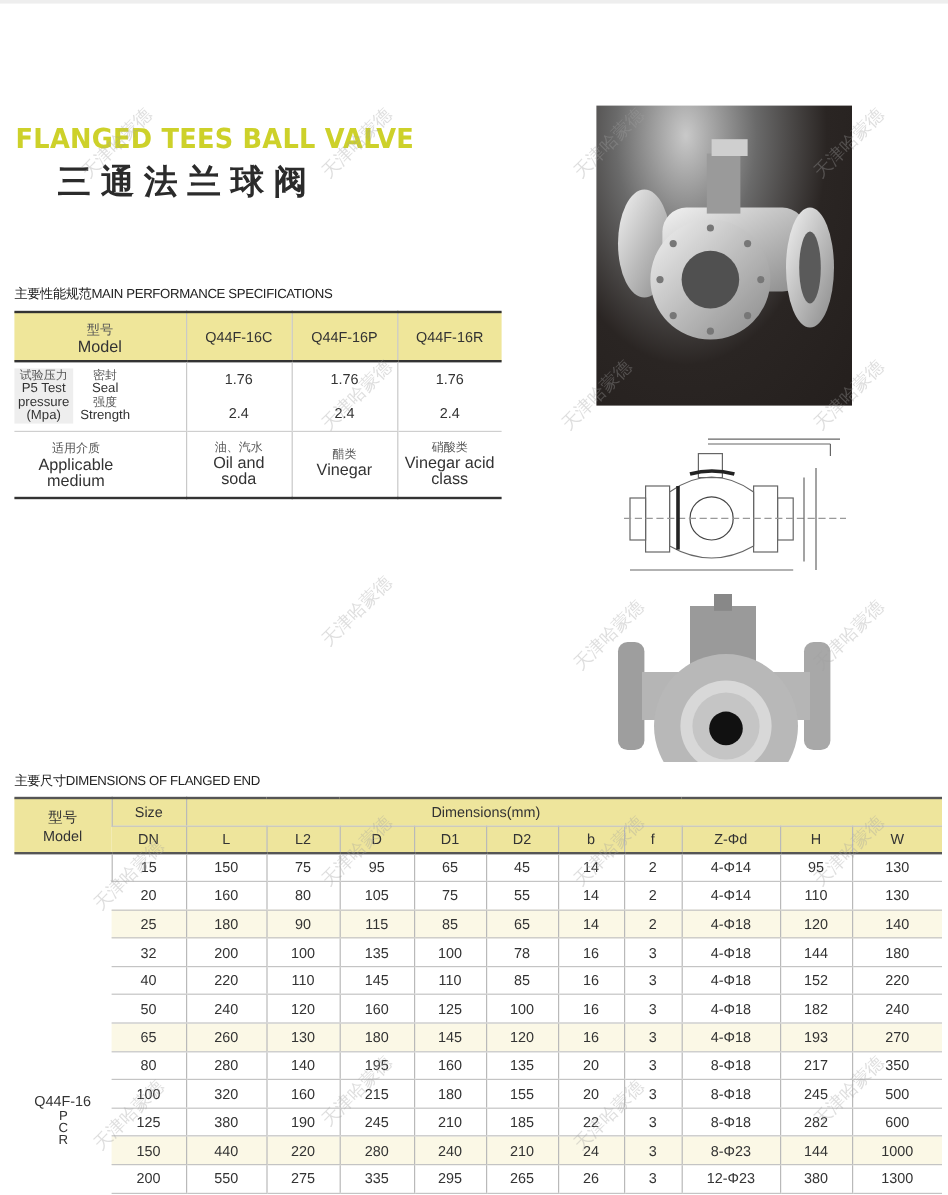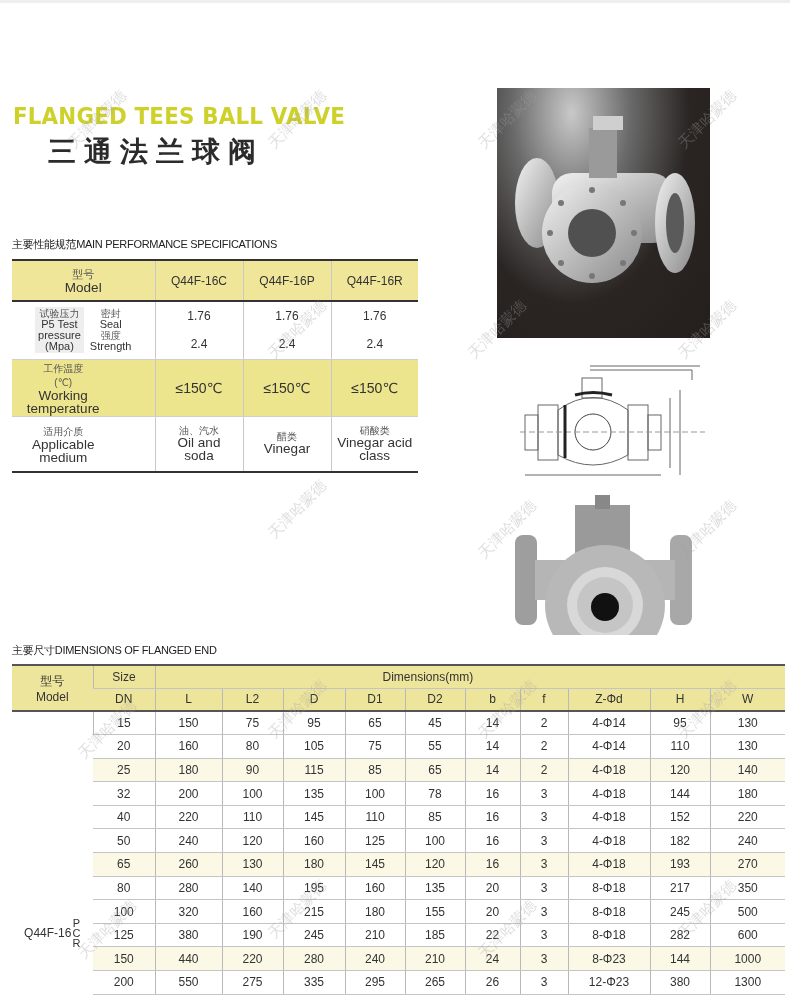--- a/index.html
+++ b/index.html
@@ -19,38 +19,38 @@
   .spec tr td:first-child { border-left: none; }
   .spec tr.head td { background: #efe69a; height: 41px; border-bottom: 2px solid #333; }
   .spec tr.hl td { background: #ede48e; }
   .spec .lbl { font-size: 11px; line-height: 11px; color: #333; }
   .spec .lbl .cn { font-size: 10px; color: #555; }
   .spec .lbl.big { font-size: 13.5px; line-height: 13px; }
   .spec .val-big { font-size: 14px; }
   .spec .med { font-size: 13.5px; line-height: 13px; }
   .spec .med .cn { font-size: 10px; display: block; color: #555; line-height: 10px; }
 
-  .split { display: flex; align-items: center; justify-content: center; gap: 6px; }
+  .split { display: flex; align-items: center; gap: 6px; }
   .split .left { background: #eeeeee; padding: 1px 3px; }
 
   
   .photo { position: absolute; left: 497px; top: 88px; width: 213px; height: 250px; background: radial-gradient(ellipse at 35% 10%, #c9c9c9 0%, #6a6a6a 30%, #2a2523 60%, #241f1d 100%); overflow: hidden; }
   .drawing { position: absolute; left: 520px; top: 350px; width: 185px; height: 135px; }
   .valve2 { position: absolute; left: 510px; top: 495px; width: 200px; height: 140px; }
 
   
   .dims { position: absolute; left: 12px; top: 664px; width: 773px; border-collapse: collapse; table-layout: fixed; border-top: 2px solid #555; }
   .dims td { border-left: 1px solid #b9b9b9; border-bottom: 1px solid #c4c4c4; text-align: center; vertical-align: middle; font-size: 12px; color: #333; height: 23.6px; }
   .dims tr td:first-child { border-left: none; }
   .dims tr.h1 td, .dims tr.h2 td { background: #eee59c; height: 23px; font-size: 12px; }
   .dims tr.h2 td { border-bottom: 2px solid #555; }
-  .dims tr.h1 td.dimlabel { text-align: left; padding-left: 27px; }
+  .dims tr.h1 td.dimlabel { text-align: left; padding-left: 4px; }
   .dims td.model-cell { border-bottom: none; background: #fff; }
   .dims tr.hl td.v { background: #fbf8e6; }
-  .model-label { display: inline-flex; align-items: center; font-size: 12px; color: #333; }
+  .model-label { display: inline-flex; align-items: center; font-size: 12px; color: #333; flex-direction: column; }
   .model-label .stack { display: inline-flex; flex-direction: column; font-size: 11px; line-height: 10px; margin-left: 1px; }
 
   .wm { position: absolute; font-size: 15px; color: rgba(160,160,160,0.35); transform: rotate(-45deg); white-space: nowrap; pointer-events: none; font-family: "DejaVu Sans", sans-serif; }
 </style>
 </head>
 <body>
 
 <div class="top-strip"></div>
 
 <div class="title-en">FLANGED TEES BALL VALVE</div>
@@ -85,32 +85,20 @@
       <div class="lbl">
         <span class="cn">密封</span><br>
         <span>Seal</span><br>
         <span class="cn">强度</span><br>
         <span>Strength</span></div>
     </div>
         </td>
     <td><span>1.76</span><br><br><span>2.4</span></td>
     <td><span>1.76</span><br><br><span>2.4</span></td>
     <td><span>1.76</span><br><br><span>2.4</span></td>
-  </tr>
-  <tr class="hl" style="height:57px">
-    <td>
-          <div class="lbl big" style="margin-left:-40px">
-      <span class="cn">工作温度</span><br>
-      <span class="cn">(℃)</span><br>
-      <span>Working</span><br>
-      <span>temperature</span></div>
-        </td>
-    <td class="val-big">≤150℃</td>
-    <td class="val-big">≤150℃</td>
-    <td class="val-big">≤150℃</td>
   </tr>
   <tr style="height:56px">
     <td>
           <div class="lbl big" style="margin-left:-40px">
       <span class="cn">适用介质</span><br>
       <span>Applicable</span><br>
       <span>medium</span></div>
         </td>
     <td class="med"><span class="cn">油、汽水</span><span>Oil and</span><br><span>soda</span></td>
     <td class="med"><span class="cn">醋类</span><span>Vinegar</span></td>

